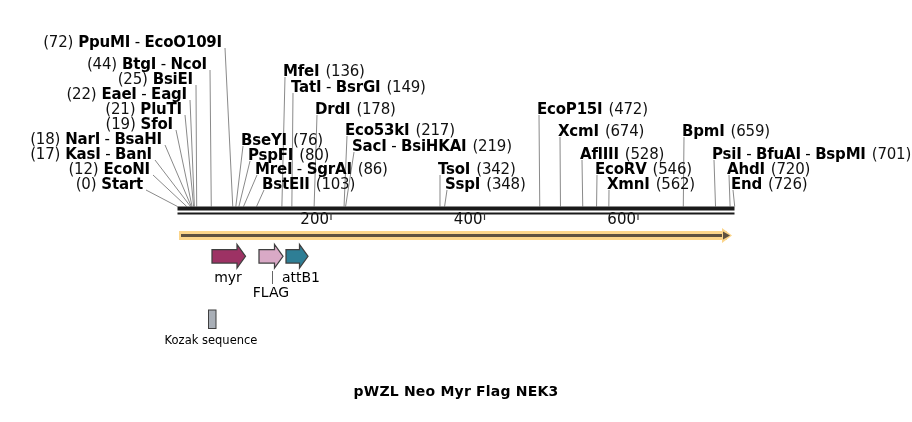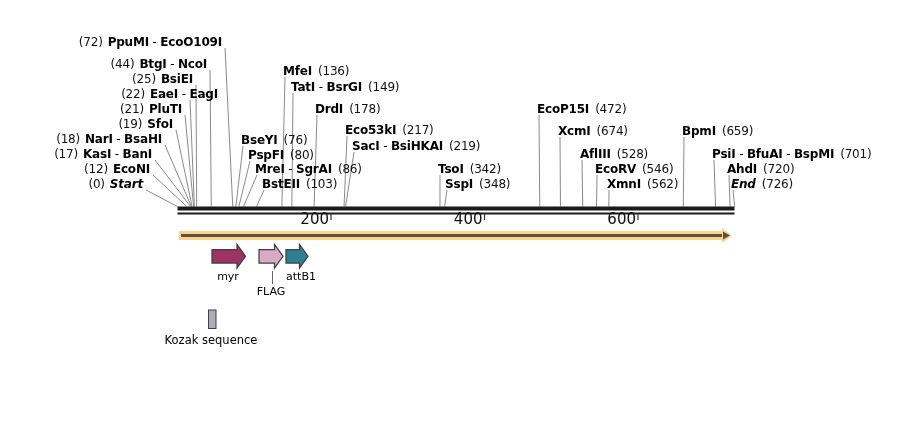--- a/index.html
+++ b/index.html
@@ -2,36 +2,36 @@
 <html><head>
 <meta charset="utf-8">
 <style>
   html,body{margin:0;padding:0;background:#ffffff;}
   #canvas{
     position:relative;width:912px;height:422px;background:#ffffff;overflow:hidden;
     font-family:"DejaVu Sans","Liberation Sans",sans-serif;
   }
   #map-svg{position:absolute;left:0;top:0;}
   .site-label{
-    position:absolute;white-space:nowrap;font-size:12px;color:#000;
+    position:absolute;white-space:nowrap;font-size:15px;color:#000;
     height:14px;line-height:14px;letter-spacing:-0.2px;
   }
   .site-label.ar{transform:translateX(-100%);}
   .site-label .nm{font-weight:bold;}
-  .site-label .it{font-style:italic;margin-top:12px;}
+  .site-label .it{margin-top:12px;}
   .site-label .num{font-weight:normal;color:#111;}
   .site-label.ar .num{margin-right:5px;}
   .site-label.al .num{margin-left:6px;}
   .site-label .sep{font-weight:normal;}
   .ruler-num{
     position:absolute;font-size:15px;color:#111;white-space:nowrap;
     transform:translateX(-100%);height:13px;line-height:13px;
   }
   .feat-label{
-    position:absolute;font-size:11px;color:#000;white-space:nowrap;
+    position:absolute;font-size:14px;color:#000;white-space:nowrap;
     transform:translateX(-50%);height:14px;line-height:14px;
   }
   .kozak-label{
     position:absolute;font-size:11.5px;color:#000;white-space:nowrap;
     transform:translateX(-50%);height:14px;line-height:14px;
   }
   #title-block{position:absolute;left:0;width:100%;top:383px;text-align:center;}
   #map-title{font-size:14px;font-weight:bold;color:#000;letter-spacing:0.2px;}
   #map-subtitle{font-size:11px;color:#222;margin-top:3px;}
   #watermark{
@@ -96,21 +96,21 @@
       <div class="ruler-num" style="left: 329px; top: 213px;">200</div>
       <div class="ruler-num" style="left: 482.5px; top: 213px;">400</div>
       <div class="ruler-num" style="left: 636px; top: 213px;">600</div>
       <div class="feat-label" style="left: 228px; top: 270px;">myr</div>
       <div class="feat-label" style="left: 271px; top: 285px;">FLAG</div>
       <div class="feat-label" style="left: 301px; top: 270px;">attB1</div>
       <div class="kozak-label" style="left: 211px; top: 333px;">Kozak sequence</div>
       <div class="site-label ar" style="left: 222px; top: 35px;"><span class="num">(72)</span><span class="nm">PpuMI</span><span class="sep"> - </span><span class="nm">EcoO109I</span></div>
       <div class="site-label ar" style="left: 207px; top: 57px;"><span class="num">(44)</span><span class="nm">BtgI</span><span class="sep"> - </span><span class="nm">NcoI</span></div>
       <div class="site-label ar" style="left: 193px; top: 72px;"><span class="num">(25)</span><span class="nm">BsiEI</span></div>
-      <div class="site-label ar" style="left: 187px; top: 87px; margin-left: 31px;"><span class="num">(22)</span><span class="nm">EaeI</span><span class="sep"> - </span><span class="nm">EagI</span></div>
+      <div class="site-label ar" style="left: 187px; top: 87px;"><span class="num">(22)</span><span class="nm">EaeI</span><span class="sep"> - </span><span class="nm">EagI</span></div>
       <div class="site-label ar" style="left: 182px; top: 102px;"><span class="num">(21)</span><span class="nm">PluTI</span></div>
       <div class="site-label ar" style="left: 173px; top: 117px;"><span class="num">(19)</span><span class="nm">SfoI</span></div>
       <div class="site-label ar" style="left: 162px; top: 132px;"><span class="num">(18)</span><span class="nm">NarI</span><span class="sep"> - </span><span class="nm">BsaHI</span></div>
       <div class="site-label ar" style="left: 152px; top: 147px;"><span class="num">(17)</span><span class="nm">KasI</span><span class="sep"> - </span><span class="nm">BanI</span></div>
       <div class="site-label ar" style="left: 150px; top: 162px;"><span class="num">(12)</span><span class="nm">EcoNI</span></div>
       <div class="site-label ar" style="left: 143px; top: 177px;"><span class="num">(0)</span><span class="nm it">Start</span></div>
       <div class="site-label al" style="left: 283px; top: 64px;"><span class="nm">MfeI</span><span class="num">(136)</span></div>
       <div class="site-label al" style="left: 291px; top: 80px;"><span class="nm">TatI</span><span class="sep"> - </span><span class="nm">BsrGI</span><span class="num">(149)</span></div>
       <div class="site-label al" style="left: 315px; top: 102px;"><span class="nm">DrdI</span><span class="num">(178)</span></div>
       <div class="site-label al" style="left: 345px; top: 123px;"><span class="nm">Eco53kI</span><span class="num">(217)</span></div>
@@ -127,14 +127,15 @@
       <div class="site-label al" style="left: 595px; top: 162px;"><span class="nm">EcoRV</span><span class="num">(546)</span></div>
       <div class="site-label al" style="left: 607px; top: 177px;"><span class="nm">XmnI</span><span class="num">(562)</span></div>
       <div class="site-label al" style="left: 682px; top: 124px;"><span class="nm">BpmI</span><span class="num">(659)</span></div>
       <div class="site-label al" style="left: 712px; top: 147px;"><span class="nm">PsiI</span><span class="sep"> - </span><span class="nm">BfuAI</span><span class="sep"> - </span><span class="nm">BspMI</span><span class="num">(701)</span></div>
       <div class="site-label al" style="left: 727px; top: 162px;"><span class="nm">AhdI</span><span class="num">(720)</span></div>
       <div class="site-label al" style="left: 731px; top: 177px;"><span class="nm it">End</span><span class="num">(726)</span></div>
     </div>
 
 
   <div id="title-block">
+    <div id="map-title">pWZL Neo Myr Flag NEK3</div>
   </div>
 </div>
 
 </body></html>

